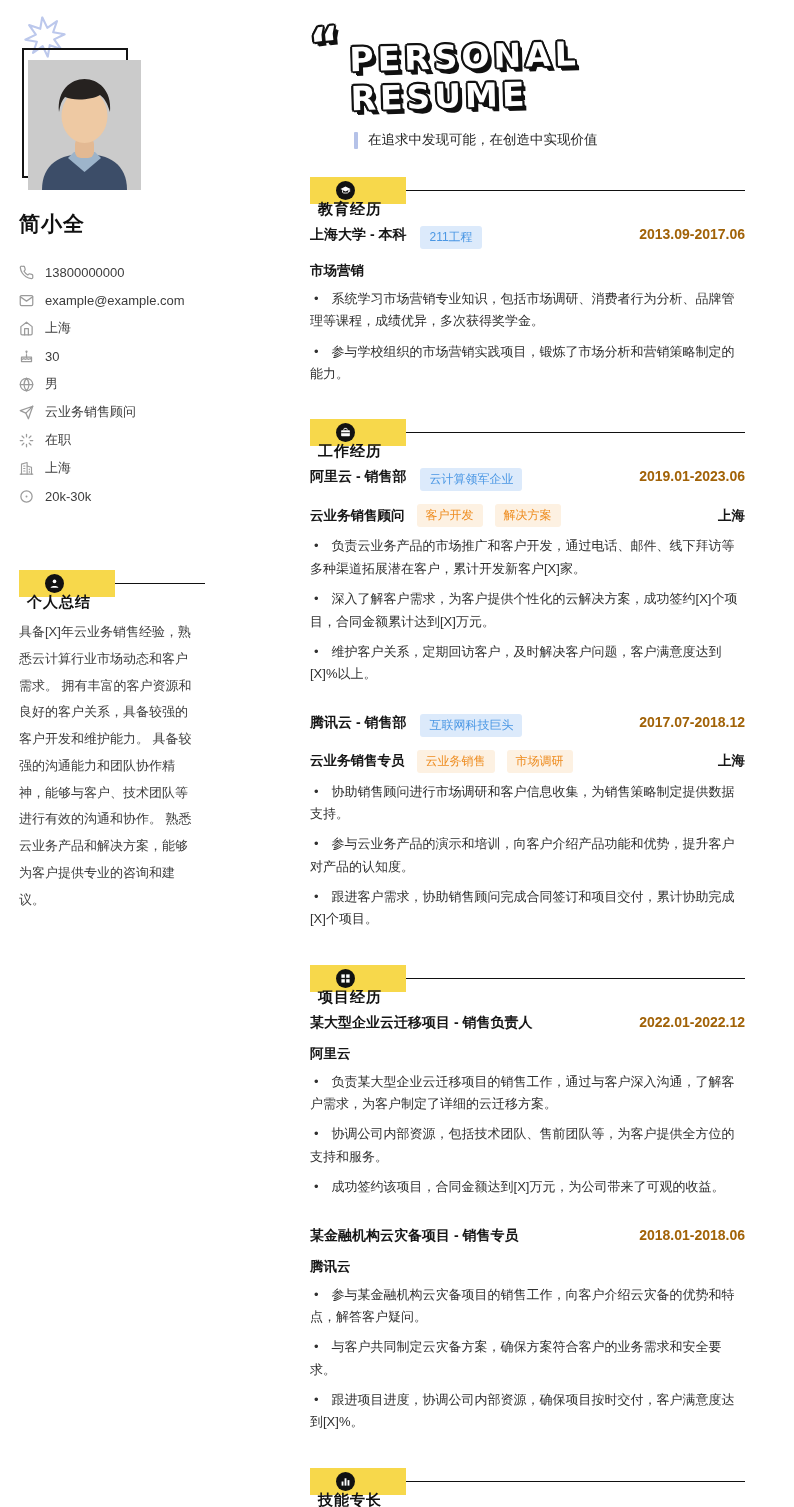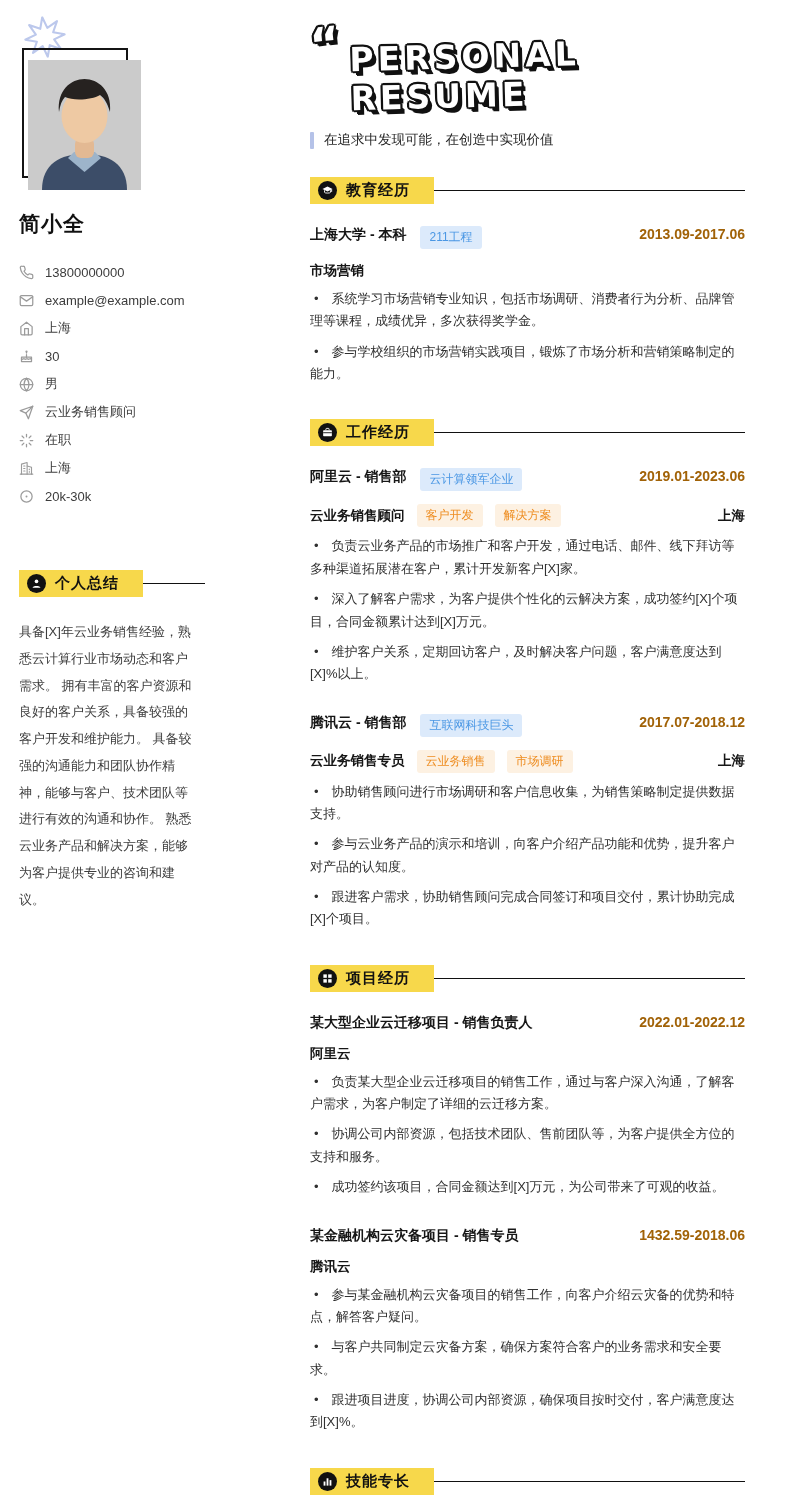--- a/index.html
+++ b/index.html
@@ -19,39 +19,39 @@
   .photo { position:relative; width:113px; height:130px; background:#cbcbcb; overflow:hidden; z-index:1; }
   .name { margin-top:20px; font-size:21px; font-weight:700; color:#111; letter-spacing:1px; }
   .contacts { margin-top:20px; }
   .contact-row { display:flex; align-items:center; height:28px; color:#3c3c3c; font-size:13px; }
   .cicon { width:15px; height:15px; color:#9b9b9b; margin-right:11px; flex-shrink:0; }
   .summary { margin-top:60px; width:186px; }
   .summary-text { margin-top:22px; width:176px; font-size:13px; line-height:2.06; color:#3d3d3d; }
 
   
   .sec-head { display:flex; align-items:center; }
-  .sec-badge { display:flex; align-items:center; background:#F7D84B; padding:4px 24px 4px 8px; height:27px; }
+  .sec-badge { display:flex; align-items:center; background:#F7D84B; padding:4px 24px 4px 8px; height:27px;flex-direction:column; }
   .sec-circle { width:19px; height:19px; border-radius:50%; background:#111; display:flex; align-items:center; justify-content:center; margin-right:9px; flex-shrink:0; }
   .sec-circle svg { width:11px; height:11px; color:#fff; }
   .sec-title { font-size:15px; font-weight:700; color:#111; letter-spacing:1px; white-space:nowrap; }
   .sec-line { flex:1; height:0; border-top:1.6px solid #111; }
 
   
   .main { width:435px; margin-left:45px; padding-top:26px; padding-right:0; }
   .title-row { display:flex; align-items:flex-start; }
   .bubble, .bubble-quote {
     font-family:"DejaVu Sans","Liberation Sans",sans-serif;
     font-weight:900; color:#ffffff;
     text-shadow:-1.6px -1.6px 0 #111,1.6px -1.6px 0 #111,-1.6px 1.6px 0 #111,1.6px 1.6px 0 #111,
                 -2.2px 0 0 #111,2.2px 0 0 #111,0 -2.2px 0 #111,0 2.2px 0 #111,
                 3px 4px 0 #111,4px 5px 0 #111;
   }
   .bubble { font-size:33px; letter-spacing:4px; transform:rotate(-1.5deg); margin-top:9px; }
   .bubble-quote { font-size:46px; line-height:0.8; margin-right:10px; transform:rotate(-6deg); }
-  .motto-row { display:flex; align-items:center; margin-top:18px; }
+  .motto-row { display:flex; align-items:center; margin-top:18px;margin-left:44px; }
   .motto-bar { width:4px; height:17px; background:#B5C2E8; margin-right:10px; border-radius:1px; }
   .motto-text { font-size:13.5px; color:#272727; }
 
   .section { margin-top:34px; }
   .section.first { margin-top:28px; }
 
   .entry { margin-top:22px; }
   .entry + .entry { margin-top:28px; }
   .erow { display:flex; }
   .etitle { font-size:14px; font-weight:700; color:#161616; }
@@ -357,21 +357,21 @@
         <div class="bullets">
           <p class="bl"><span class="dot">•</span><span>负责某大型企业云迁移项目的销售工作，通过与客户深入沟通，了解客户需求，为客户制定了详细的云迁移方案。</span></p>
           <p class="bl"><span class="dot">•</span><span>协调公司内部资源，包括技术团队、售前团队等，为客户提供全方位的支持和服务。</span></p>
           <p class="bl"><span class="dot">•</span><span>成功签约该项目，合同金额达到[X]万元，为公司带来了可观的收益。</span></p>
         </div>
       </div>
 
       <div class="entry">
         <div class="erow">
           <span class="etitle">某金融机构云灾备项目 - 销售专员</span>
-          <span class="edate">1432.59-2018.06</span>
+          <span class="edate">2018.01-2018.06</span>
         </div>
         <div class="emajor">腾讯云</div>
         <div class="bullets">
           <p class="bl"><span class="dot">•</span><span>参与某金融机构云灾备项目的销售工作，向客户介绍云灾备的优势和特点，解答客户疑问。</span></p>
           <p class="bl"><span class="dot">•</span><span>与客户共同制定云灾备方案，确保方案符合客户的业务需求和安全要求。</span></p>
           <p class="bl"><span class="dot">•</span><span>跟进项目进度，协调公司内部资源，确保项目按时交付，客户满意度达到[X]%。</span></p>
         </div>
       </div>
     </section>
 

